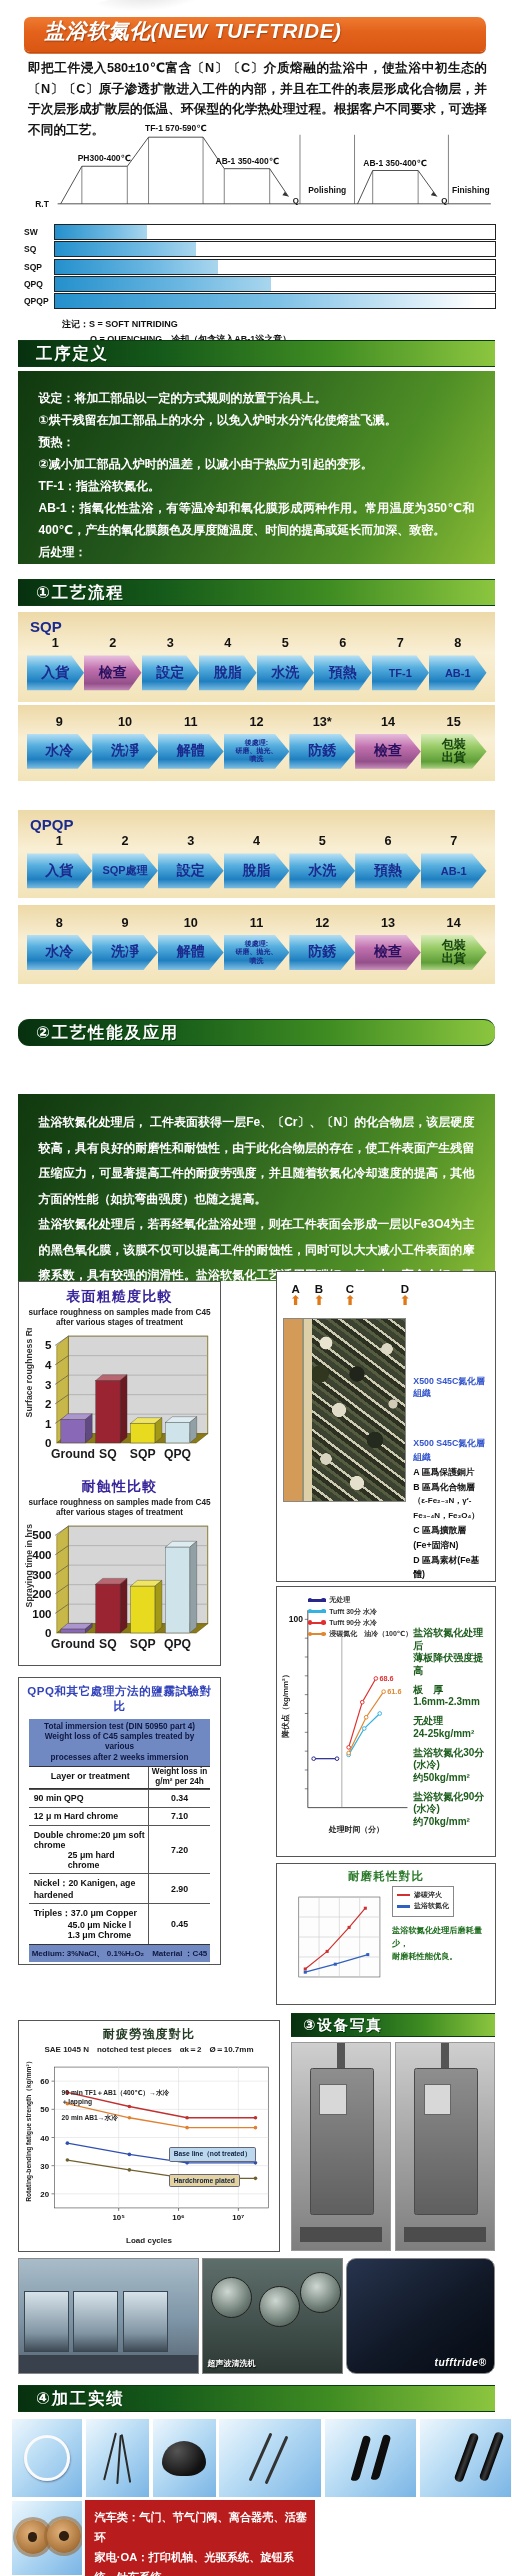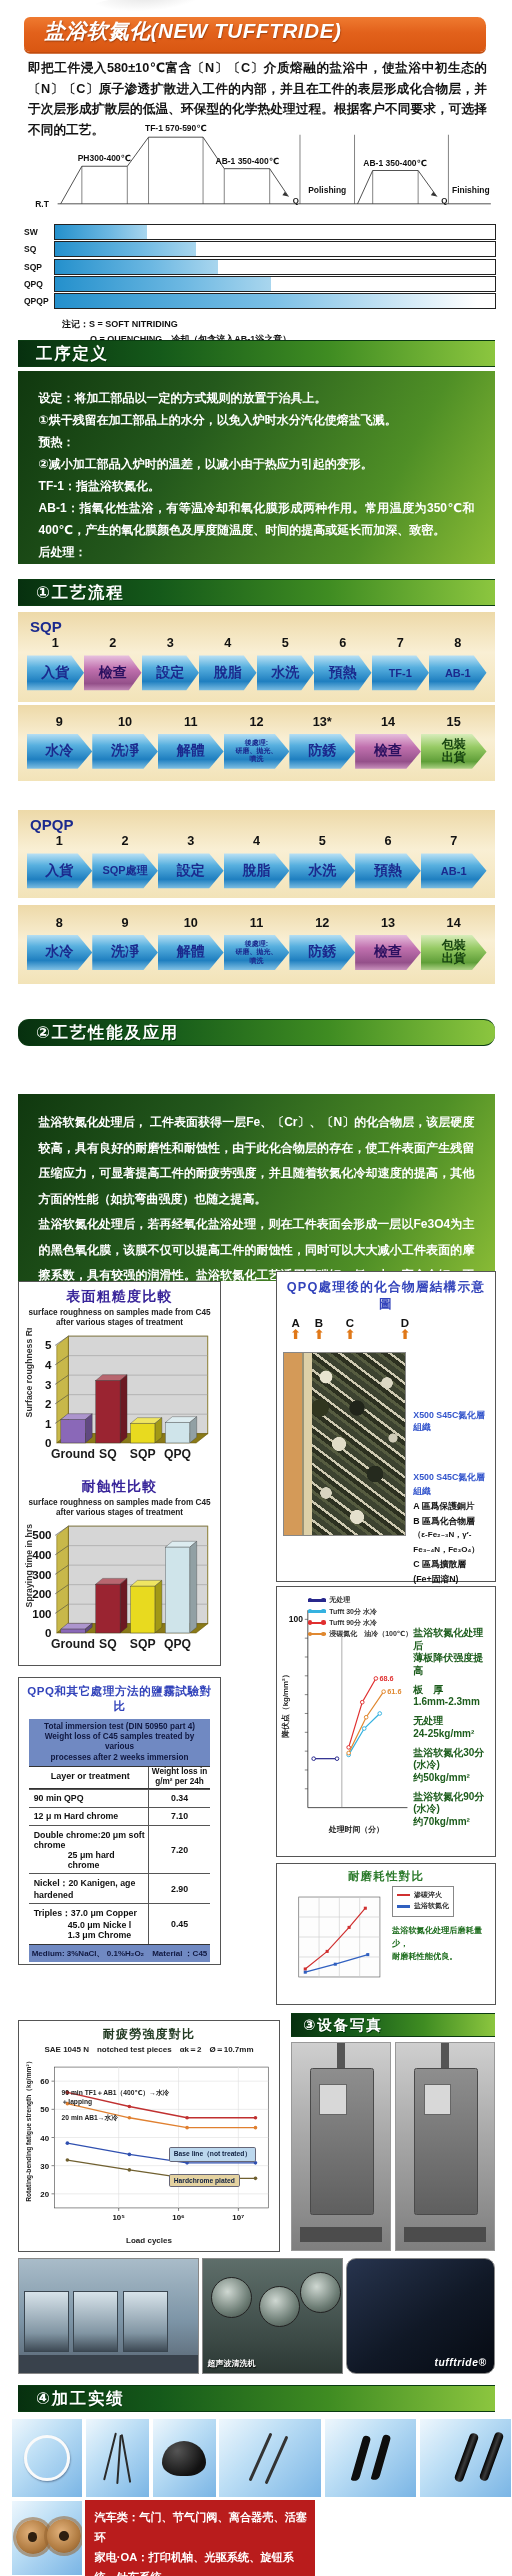--- a/index.html
+++ b/index.html
@@ -482,21 +482,20 @@
           <text x="206" y="224" text-anchor="middle" font-size="21" font-weight="bold" fill="#1a1a1a">SQP</text>
           <polygon points="245,50.16 287,50.16 299,40.16 257,40.16" fill="#ddecf0" stroke="#333" stroke-width="0.6"></polygon>
           <polygon points="287,50.16 299,40.16 299,188 287,198" fill="#91a0a4" stroke="#333" stroke-width="0.6"></polygon>
           <rect x="245" y="50.16" width="42" height="147.84" fill="#cfe4ea" stroke="#333" stroke-width="0.6"></rect>
           <text x="266" y="224" text-anchor="middle" font-size="21" font-weight="bold" fill="#1a1a1a">QPQ</text>
           <text transform="translate(15,154) rotate(-90)" font-size="15" font-weight="bold" fill="#333">Spraying time in hrs</text>
         </svg></div>
   </div>
 
   <div id="sec-structbox" class="abs wbox">
-    <div class="cht" style="font-size:12.7px;color:#3344bb;">QPQ處理後的化合物層結構示意圖</div>
     <div class="marker-row">
       <span class="marker" style="left:3.6px;"><span>A</span><span class="ar">⬆</span></span>
       <span class="marker" style="left:27px;"><span>B</span><span class="ar">⬆</span></span>
       <span class="marker" style="left:58px;"><span>C</span><span class="ar">⬆</span></span>
       <span class="marker" style="left:113px;"><span>D</span><span class="ar">⬆</span></span>
     </div>
     <div class="micro-wrap">
       <div id="micrograph"></div>
       <div class="struct-side">
         <div class="struct-cap">X500 S45C氮化層組織</div>

